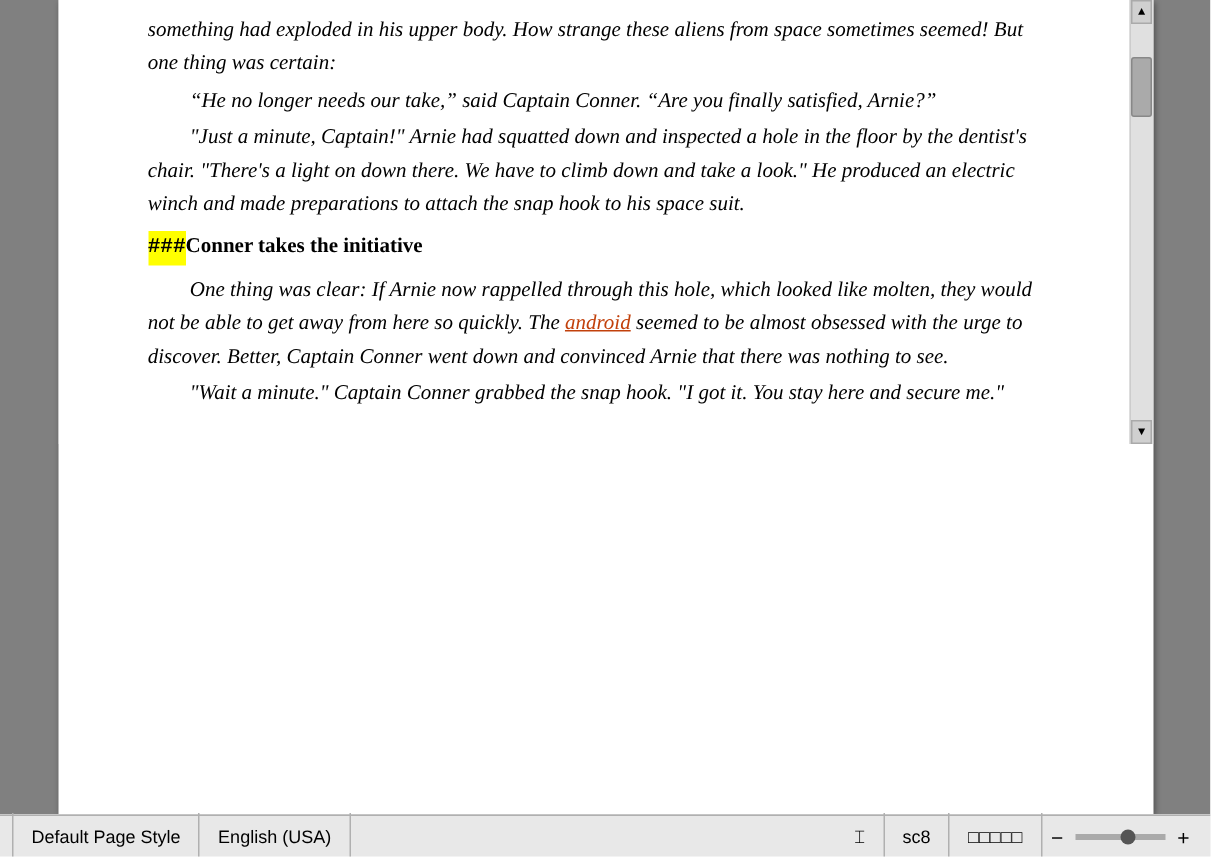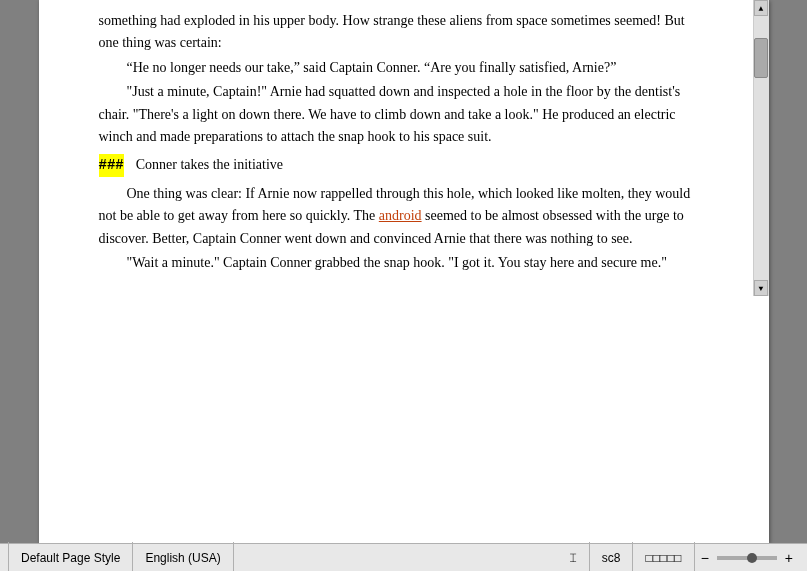--- a/index.html
+++ b/index.html
@@ -33,20 +33,21 @@
       padding: 10px 60px 20px 60px;
       font-size: 14px;
       line-height: 1.6;
       color: #000;
       font-family: 'Times New Roman', Times, serif;
       overflow: hidden;
     }
 
     .page-content .paragraph {
       margin-bottom: 2px;
+      font-style: italic;
     }
 
     .indent {
       text-indent: 2em;
       display: block;
     }
 
     .highlight {
       background-color: #ffff00;
       color: #000;
@@ -203,21 +204,21 @@
           <div class="paragraph">
             <span class="indent">“He no longer needs our take,” said Captain Conner. “Are you finally satisfied, Arnie?”</span>
           </div>
 
           <div class="paragraph">
             <span class="indent">"Just a minute, Captain!" Arnie had squatted down and inspected a hole in the floor by the dentist's chair. "There's a light on down there. We have to climb down and take a look." He produced an electric winch and made preparations to attach the snap hook to his space suit.</span>
           </div>
 
           <div class="heading-line">
             <span class="highlight">###</span>
-            <span style="margin-left:12px;">Conner takes the initiative</span>
+            <span style="margin-left:0;font-weight:bold;">Conner takes the initiative</span>
           </div>
 
           <div class="paragraph">
             <span class="indent">One thing was clear: If Arnie now rappelled through this hole, which looked like molten, they would not be able to get away from here so quickly. The <span class="link-text">android</span> seemed to be almost obsessed with the urge to discover. Better, Captain Conner went down and convinced Arnie that there was nothing to see.</span>
           </div>
 
           <div class="paragraph">
             <span class="indent">"Wait a minute." Captain Conner grabbed the snap hook. "I got it. You stay here and secure me."</span>
           </div>
 

